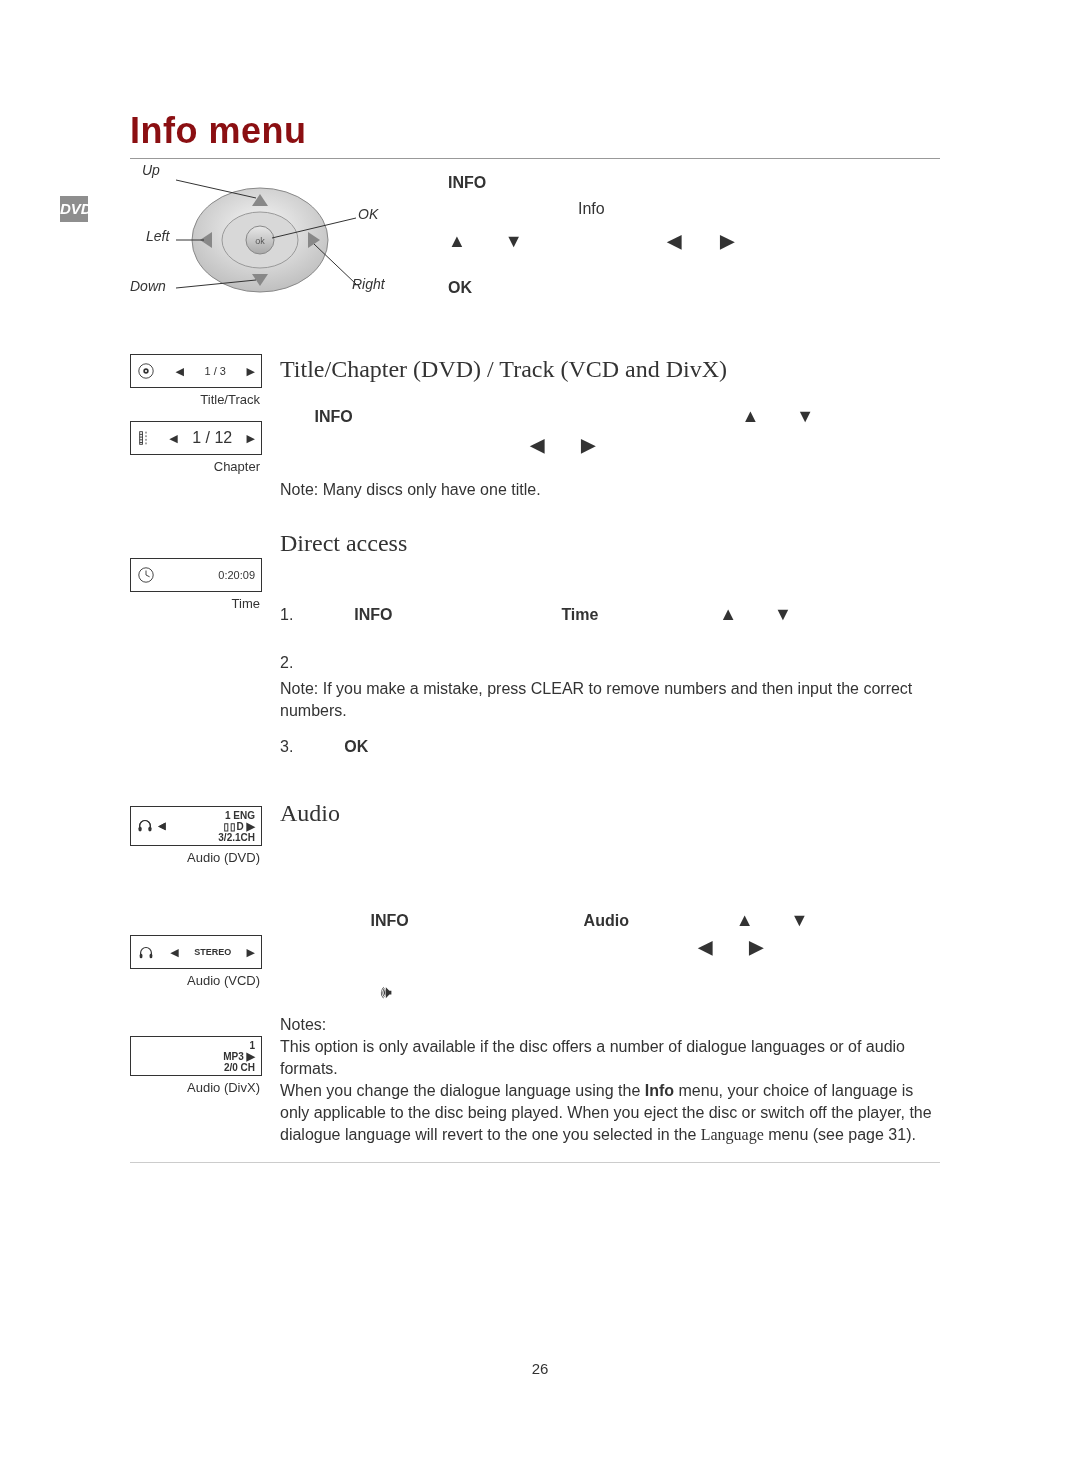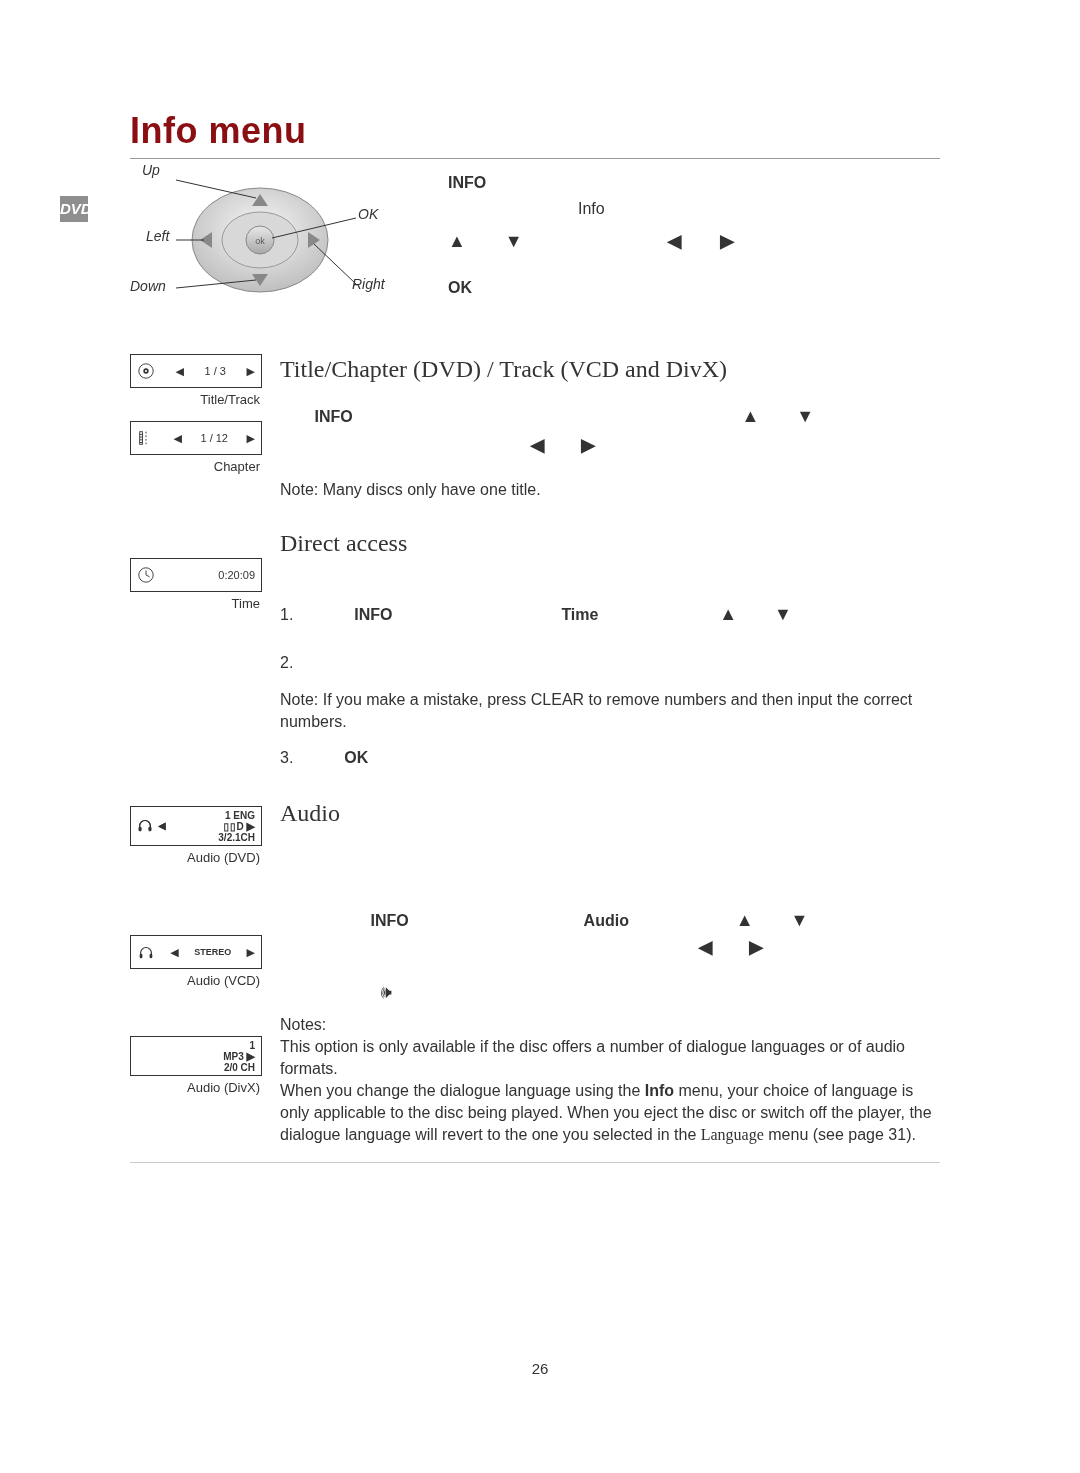--- a/index.html
+++ b/index.html
@@ -100,21 +100,21 @@
     <div class="info-box small" style="margin-top:14px">
       <svg class="icon-svg" viewBox="0 0 20 20">
           <rect x="3" y="3" width="3" height="14" fill="none" stroke="#333"></rect>
           <line x1="3" y1="6" x2="6" y2="6" stroke="#333"></line>
           <line x1="3" y1="9" x2="6" y2="9" stroke="#333"></line>
           <line x1="3" y1="12" x2="6" y2="12" stroke="#333"></line>
           <line x1="3" y1="15" x2="6" y2="15" stroke="#333"></line>
           <line x1="10" y1="3" x2="10" y2="17" stroke="#333" stroke-dasharray="2 2"></line>
         </svg>
       <span class="tri">◀</span>
-      <span style="font-size:11px">1 / 12</span>
+      <span style="font-size:16px">1 / 12</span>
       <span class="tri">▶</span>
     </div>
     <div class="box-caption">Chapter</div>
   </div>
 
   <div style="position:absolute;left:280px;top:356px;width:660px">
     <div class="section-head">Title/Chapter (DVD) / Track (VCD and DivX)</div>
     <div class="txt" style="margin-top:22px">
       <span style="display:inline-block;width:30px"></span>
       <span class="bold">INFO</span>
@@ -153,21 +153,21 @@
       <span style="display:inline-block;width:160px"></span>
       <span class="bold">Time</span>
       <span style="display:inline-block;width:112px"></span>
       <span class="black-arrow">▲</span>
       <span style="display:inline-block;width:28px"></span>
       <span class="black-arrow">▼</span>
     </div>
     <div class="txt" style="margin-top:26px">
       <span>2.</span>
     </div>
-    <div class="txt" style="margin-top:15px;padding-left:0">Note: If you make a mistake, press CLEAR  to remove numbers and then input the correct numbers.</div>
+    <div class="txt" style="margin-top:4px;padding-left:0">Note: If you make a mistake, press CLEAR  to remove numbers and then input the correct numbers.</div>
     <div class="txt" style="margin-top:14px">
       <span>3.</span>
       <span style="display:inline-block;width:42px"></span>
       <span class="bold">OK</span>
     </div>
   </div>
 
   <div style="position:absolute;left:130px;top:806px;width:130px">
     <div class="info-box tall">
       <div style="position:absolute;left:6px;top:10px">

